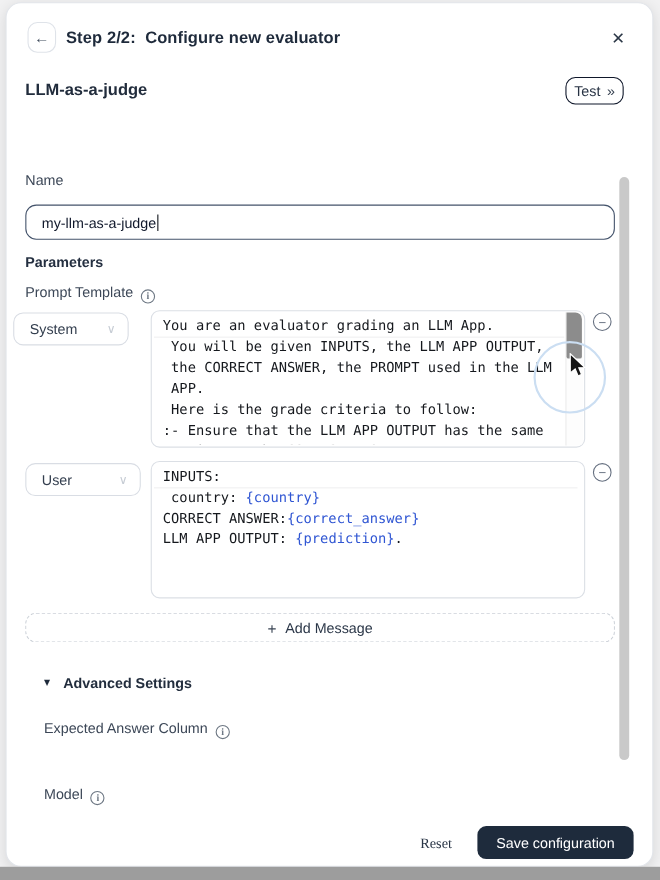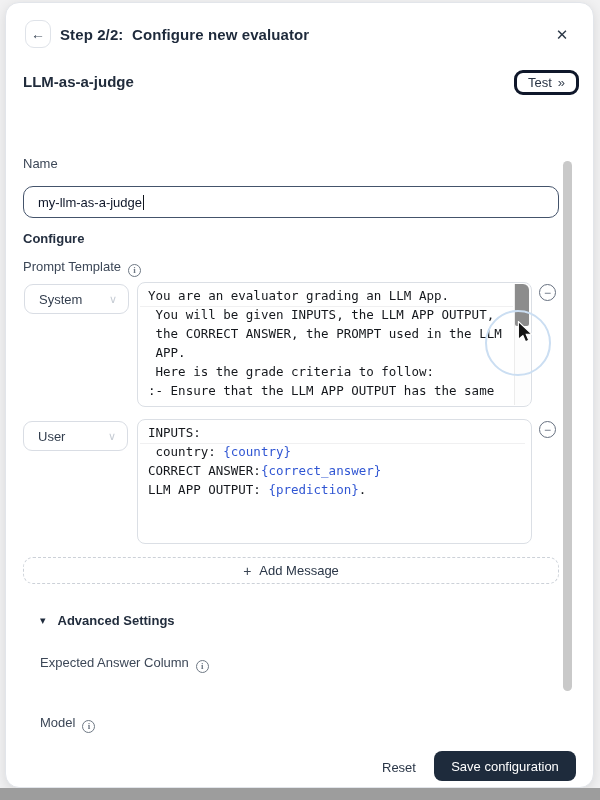--- a/index.html
+++ b/index.html
@@ -21,21 +21,21 @@
 
   
   .back-btn { left:19px; top:17px; width:26px; height:28px; border:1px solid #dfe3e9; border-radius:9px;
     background:#fff; display:flex; align-items:center; justify-content:center; font-size:14px; color:#3e4a5a; cursor:pointer; }
   .dlg-title { left:54px; top:23px; font-size:15px; font-weight:700; color:#1e2a3b; white-space:pre; letter-spacing:.1px; }
   .close-btn { left:545px; top:21px; width:22px; height:22px; display:flex; align-items:center; justify-content:center;
     font-size:15px; color:#2c3847; cursor:pointer; background:transparent; border:none; }
 
   
   .eval-heading { left:17px; top:70px; font-size:15px; font-weight:700; color:#212c3c; }
-  .test-btn { left:508px; top:67px; width:65px; height:25px; border:3px solid #0f172a; border-radius:9px; background:#fff;
+  .test-btn { left:508px; top:67px; width:53px; height:25px; border:1px solid #0f172a; border-radius:9px; background:#fff;
     display:flex; align-items:center; justify-content:center; gap:6px; font-size:13px; color:#273243; cursor:pointer; }
   .test-btn .chev2 { font-size:13px; color:#3a4554; }
   .eval-desc { left:17px; top:93px; width:552px; font-size:13px; line-height:22px; color:#a9b0ba; }
 
   
   .lbl { font-size:13px; color:#3c4757; }
   .lbl-bold { font-size:13px; font-weight:700; color:#242f40; }
   .info-icon { display:inline-flex; width:13px; height:13px; border:1px solid #6e7884; border-radius:50%;
     align-items:center; justify-content:center; font-size:9px; color:#6e7884; font-weight:700;
     vertical-align:-2px; margin-left:7px; font-family:"Liberation Serif", serif; }
@@ -67,21 +67,21 @@
 
   
   .adv-toggle { left:34px; top:610px; display:flex; align-items:center; gap:12px; cursor:pointer; }
   .adv-toggle .tri { font-size:11px; color:#1e2a3b; }
   .adv-toggle .txt { font-size:13px; font-weight:600; color:#222d3d; }
   .adv-input { left:34px; top:677px; width:507px; height:30px; border:1px solid #dde1e7; border-radius:11px; background:#fff;
     display:flex; align-items:center; padding-left:14px; font-size:13px; color:#2b3545; }
 
   
   .reset-btn { left:368px; top:751px; height:26px; padding:0 8px; background:transparent; border:none;
-    font-size:13px; color:#2a3647; cursor:pointer; font-family:Liberation Sans, sans-serif; }
+    font-size:13px; color:#2a3647; cursor:pointer; font-family:Liberation Serif, serif; }
   .save-btn { left:428px; top:748px; width:142px; height:30px; border:none; border-radius:8px; background:#1e2b3c;
     color:#ffffff; font-size:13px; cursor:pointer; font-family:"Liberation Sans", sans-serif; }
 
   
   .modal-scroll-thumb { left:557px; top:158px; width:9px; height:530px; border-radius:5px; background:#c9c9c9; }
 
   
   .click-circle { left:479px; top:307px; width:66px; height:66px; border:2px solid #cbdef2; border-radius:50%;
     pointer-events:none; }
   .cursor-svg { left:509px; top:318px; pointer-events:none; }
@@ -104,26 +104,26 @@
     <span>Test</span>
     <span class="chev2">»</span>
   </button>
 
   <div class="abs lbl" style="left:17px; top:153px;">Name</div>
   <div class="abs name-input">
     <span>my-llm-as-a-judge</span>
       <span class="caret"></span>
   </div>
 
-  <div class="abs lbl-bold" style="left:17px; top:228px;">Configure</div>
+  <div class="abs lbl-bold" style="left:17px; top:228px;">Parameters</div>
   <div class="abs" style="left:17px; top:254px;">
     <span class="lbl">Prompt Template</span><span class="info-icon">i</span>
   </div>
 
-  <div class="abs role-select" style="left:18px; top:281px;align-items:center;">
+  <div class="abs role-select" style="left:6px; top:281px;align-items:center;">
     <span>System</span>
     <span class="chev">∨</span>
   </div>
   <div class="abs msg-box" style="left:131px; top:279px;">
     <div class="msg-text"><span>You are an evaluator grading an LLM App.
  You will be given INPUTS, the LLM APP OUTPUT,
  the CORRECT ANSWER, the PROMPT used in the LLM
  APP.
  Here is the grade criteria to follow:
 :- Ensure that the LLM APP OUTPUT has the same

